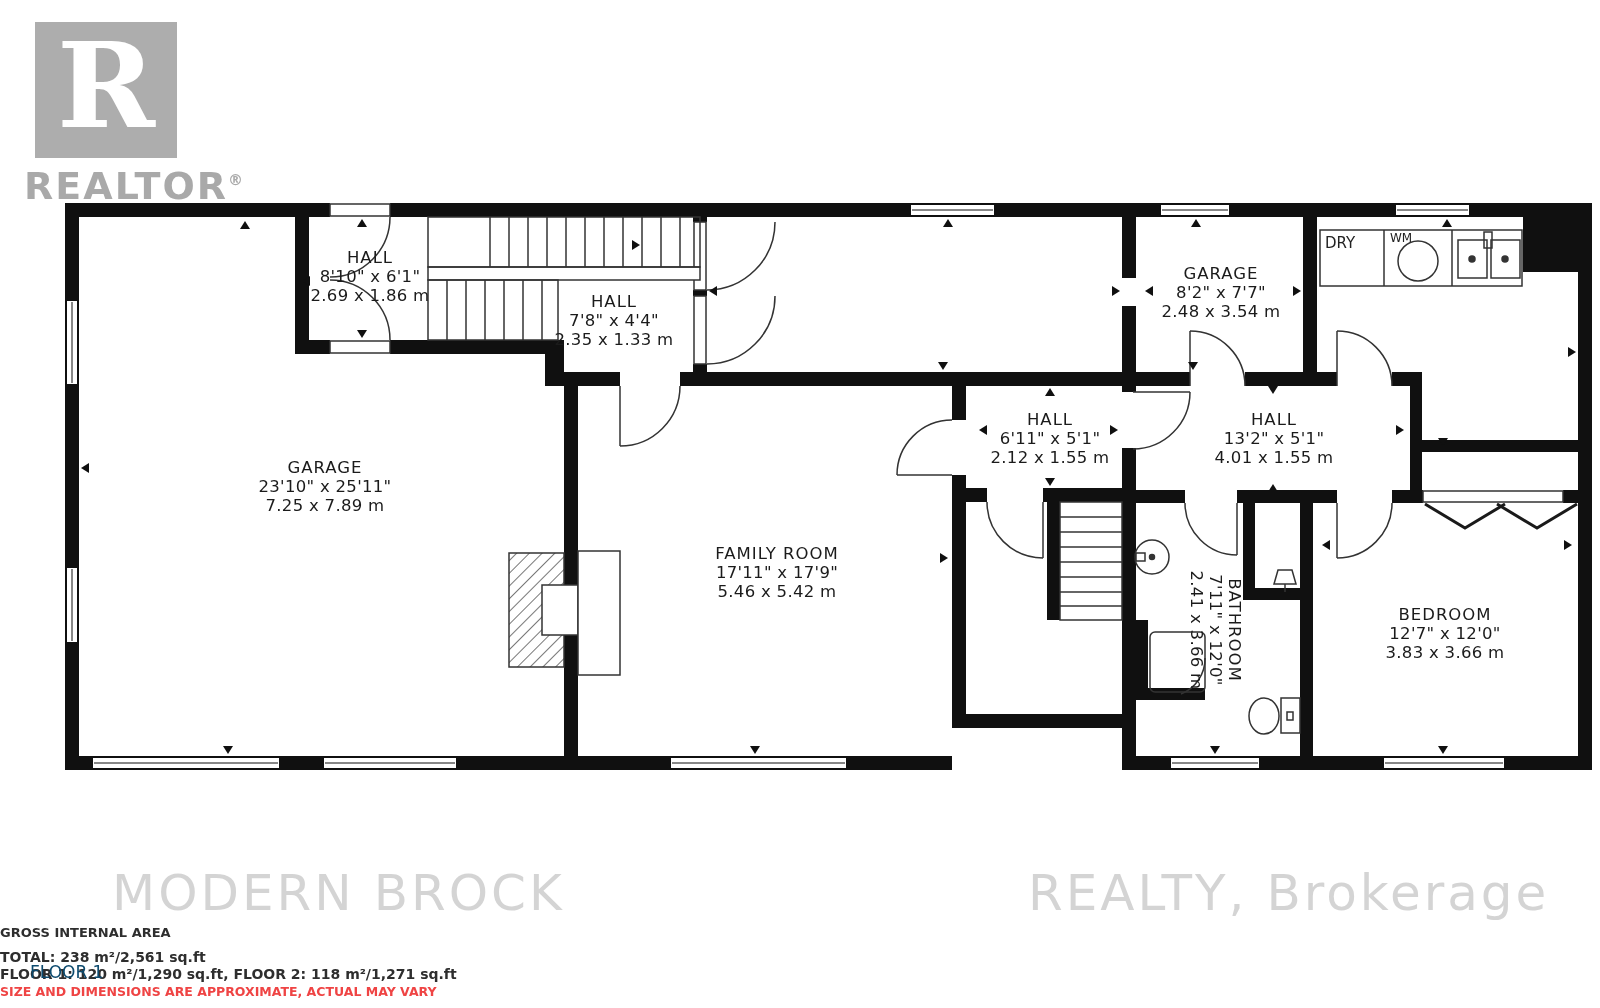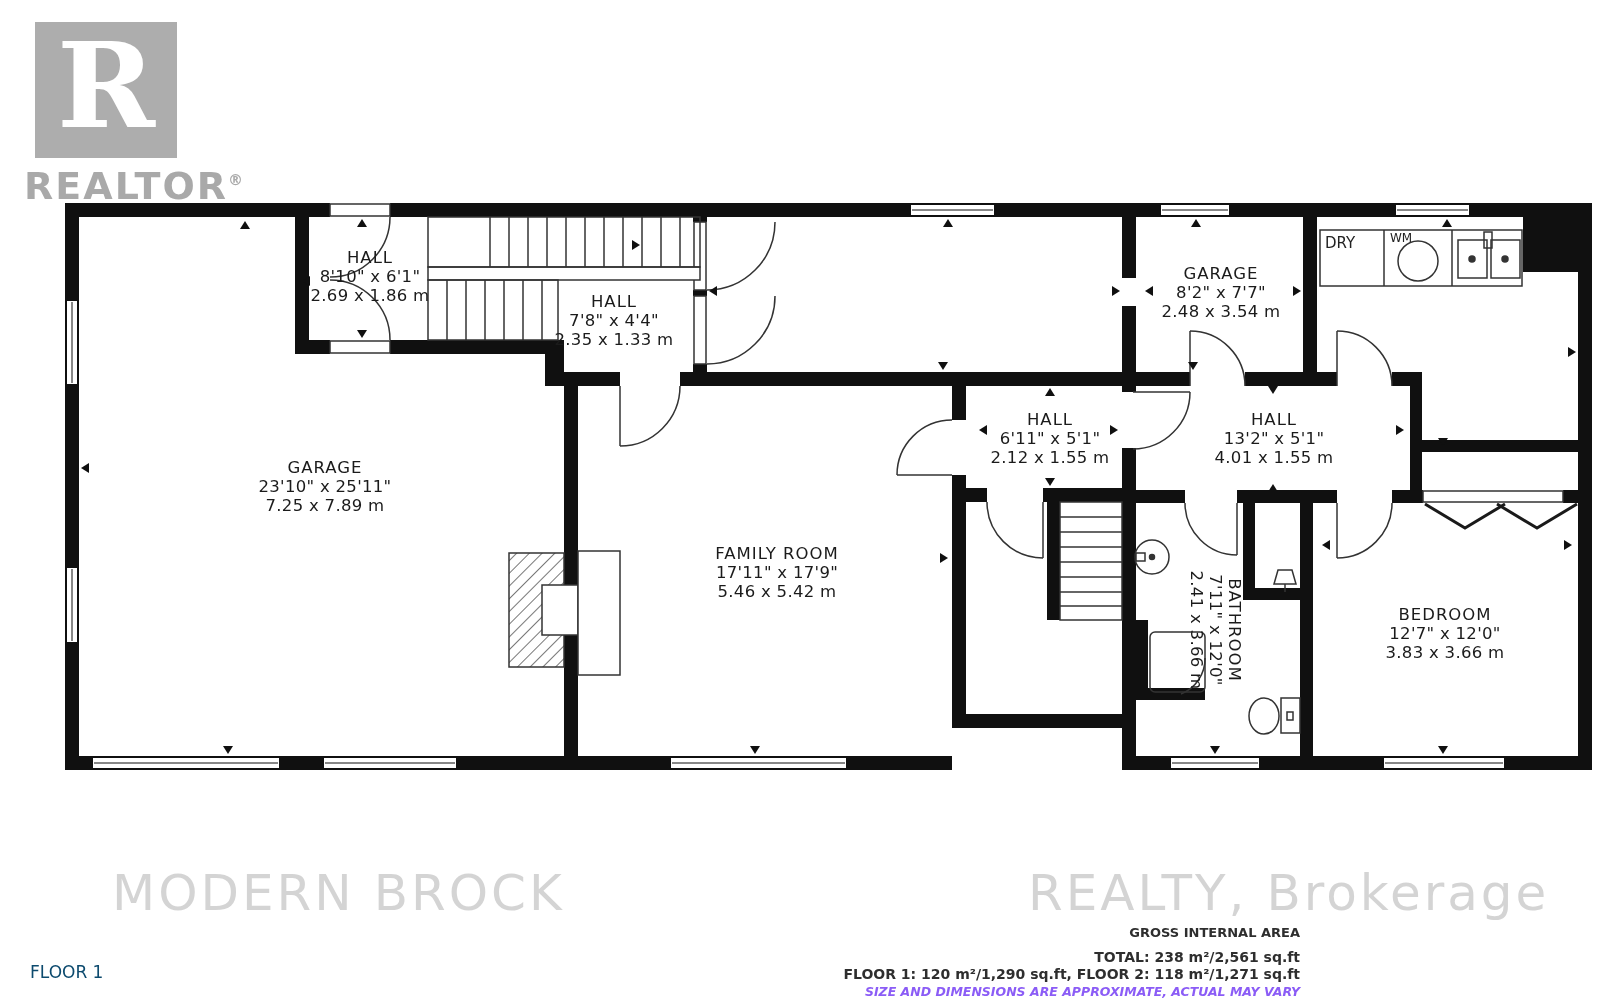--- a/index.html
+++ b/index.html
@@ -14,26 +14,26 @@
   #logo-box{position:absolute;left:35px;top:22px;width:142px;height:136px;background:rgba(142,142,142,.72);
       display:flex;align-items:center;justify-content:center;z-index:4;}
   #logo-box .r{font-family:"DejaVu Serif","Liberation Serif",serif;font-weight:bold;
       font-size:118px;color:#fff;line-height:1;margin-top:-8px;}
   #logo-word{position:absolute;left:8px;top:164px;font-size:38px;font-weight:600;letter-spacing:2px;
       color:rgba(140,140,140,.75);z-index:4;margin-left:16px;}
   #logo-word sup{font-size:15px;}
   .watermark{position:absolute;top:864px;font-size:50px;font-weight:400;letter-spacing:3px;
       color:rgba(60,60,60,.22);z-index:1;white-space:nowrap;}
   #wm-left{left:112px;} #wm-right{left:1028px;}
-  #footer{position:absolute;left:0;top:925px;width:1300px;text-align:right;z-index:2;
+  #footer{position:absolute;left:0;top:925px;width:1300px;text-align:left;z-index:2;
       font-weight:600;color:#2e2e2e;}
   #footer .f1{font-size:13px;}
   #footer .f2{font-size:14px;margin-top:9px;}
   #footer .f3{font-size:14px;margin-top:1px;}
-  #footer .f4{font-size:12.5px;margin-top:2px;color:#8b5cf6;font-style:italic;}
+  #footer .f4{font-size:12.5px;margin-top:2px;color:#ef4444;}
   #floor-tag{position:absolute;left:30px;top:962px;font-size:17px;color:#0c4a6e;z-index:3;}
 </style>
 </head>
 <body>
 
 <div id="page">
 
   <svg id="plan-svg" width="1600" height="1008" viewBox="0 0 1600 1008">
     <defs>
       <pattern id="hatch" width="9" height="9" patternUnits="userSpaceOnUse" patternTransform="rotate(45)">

